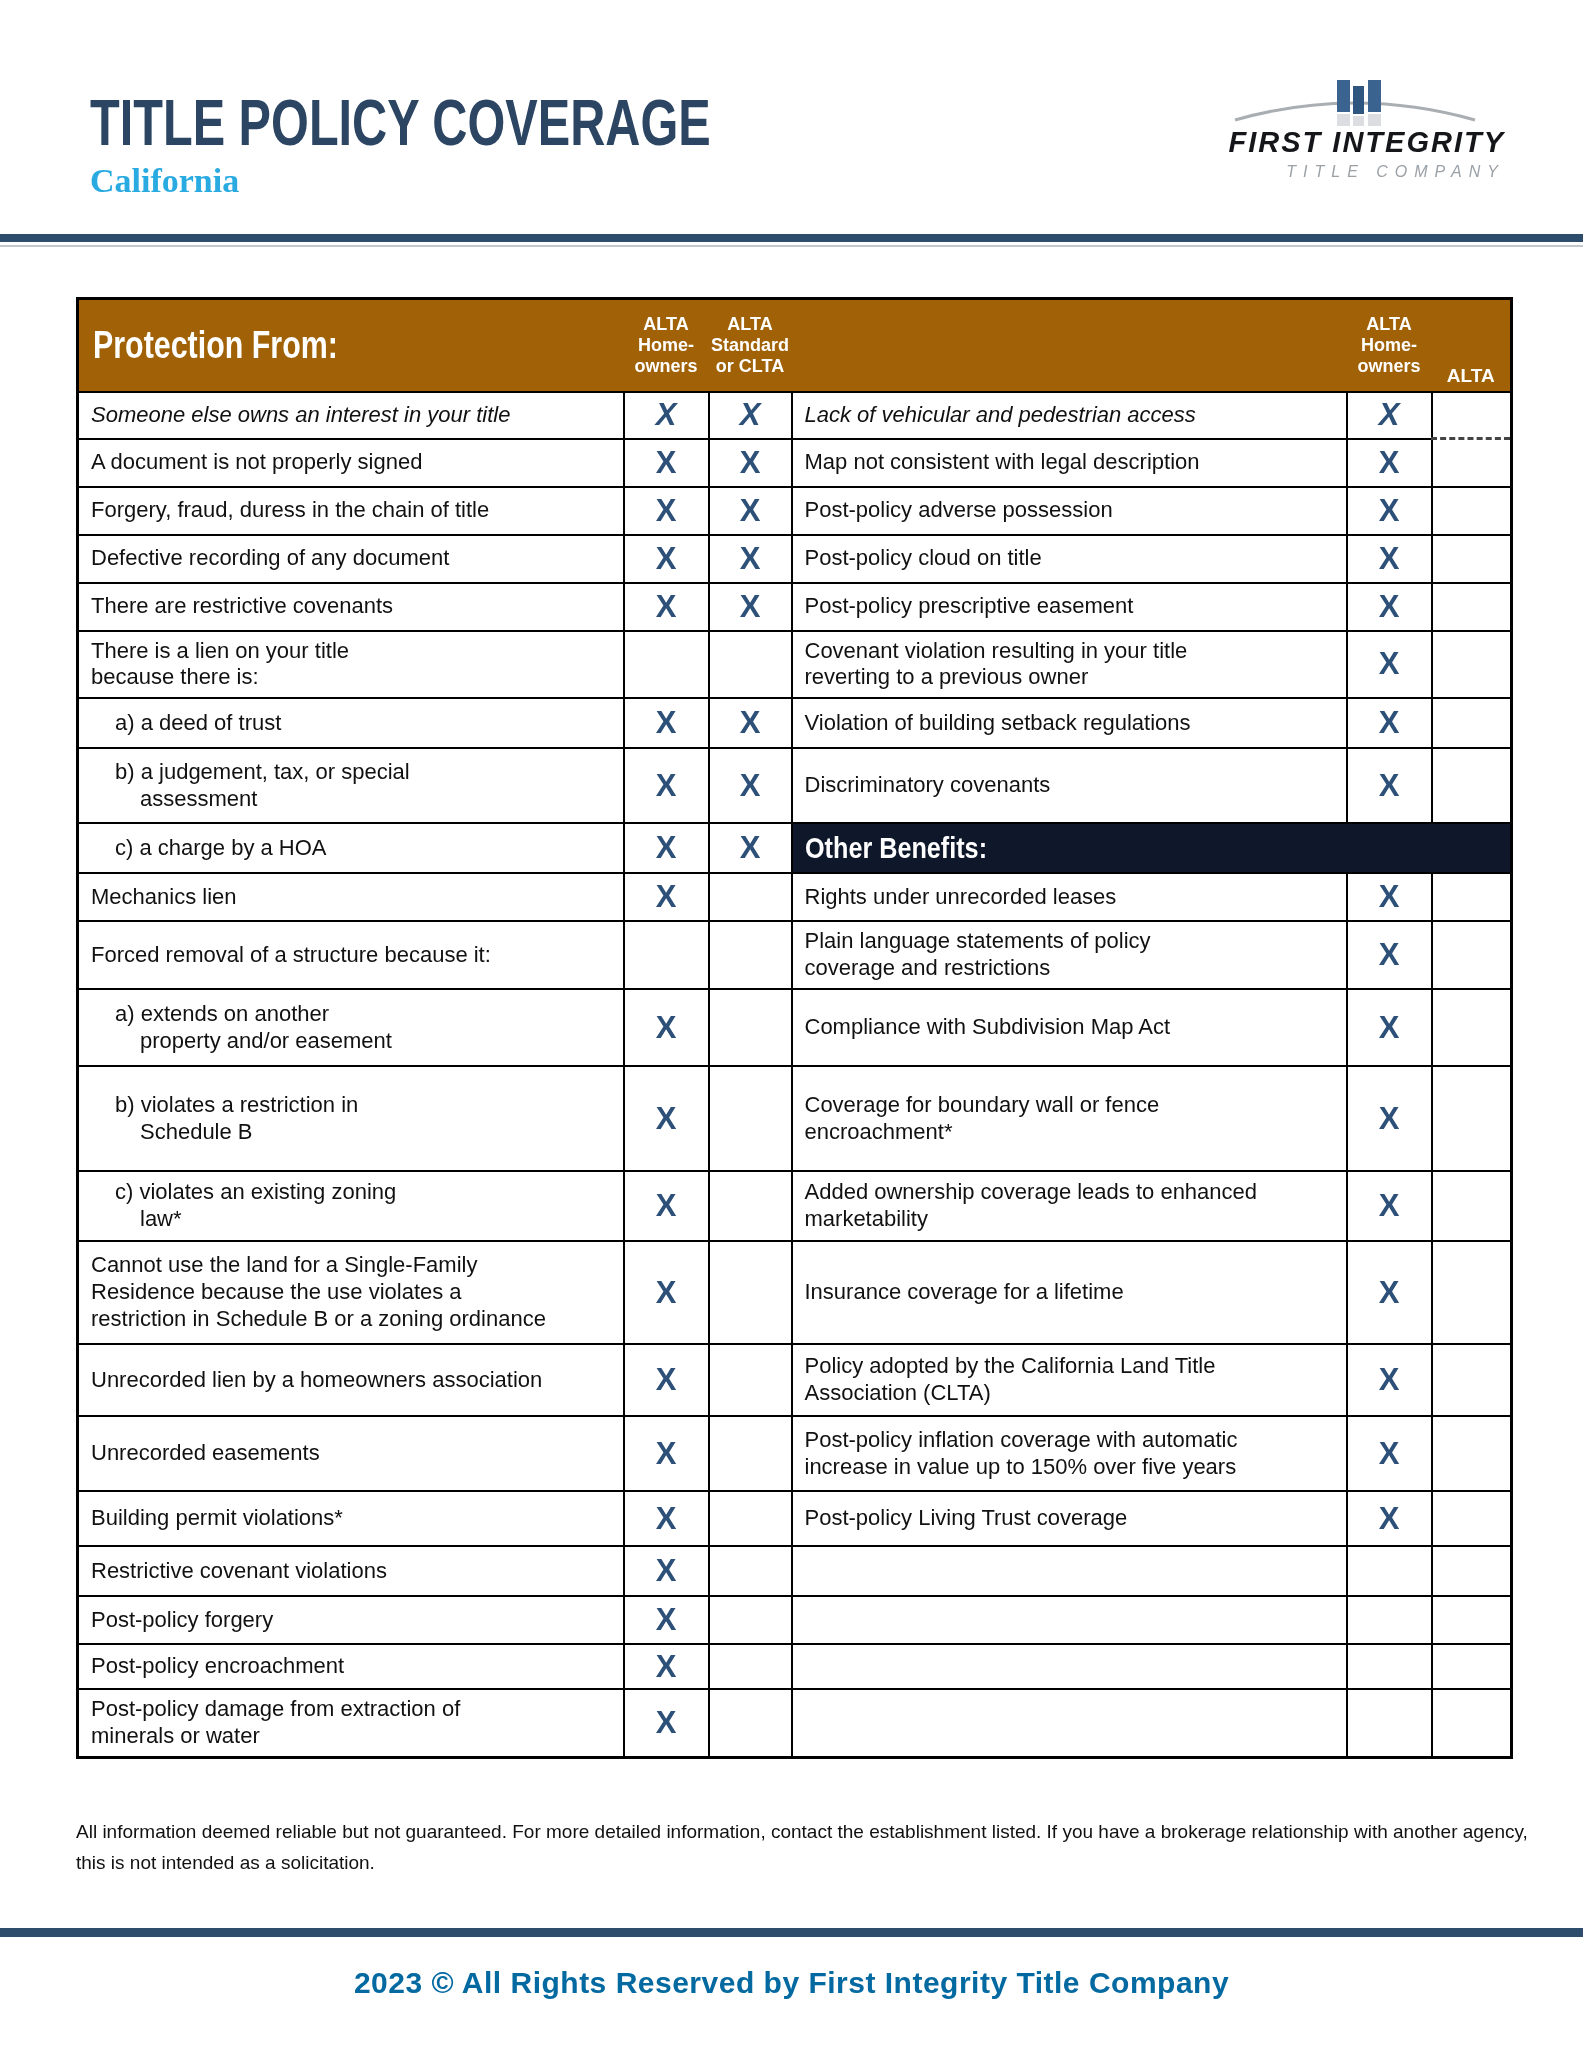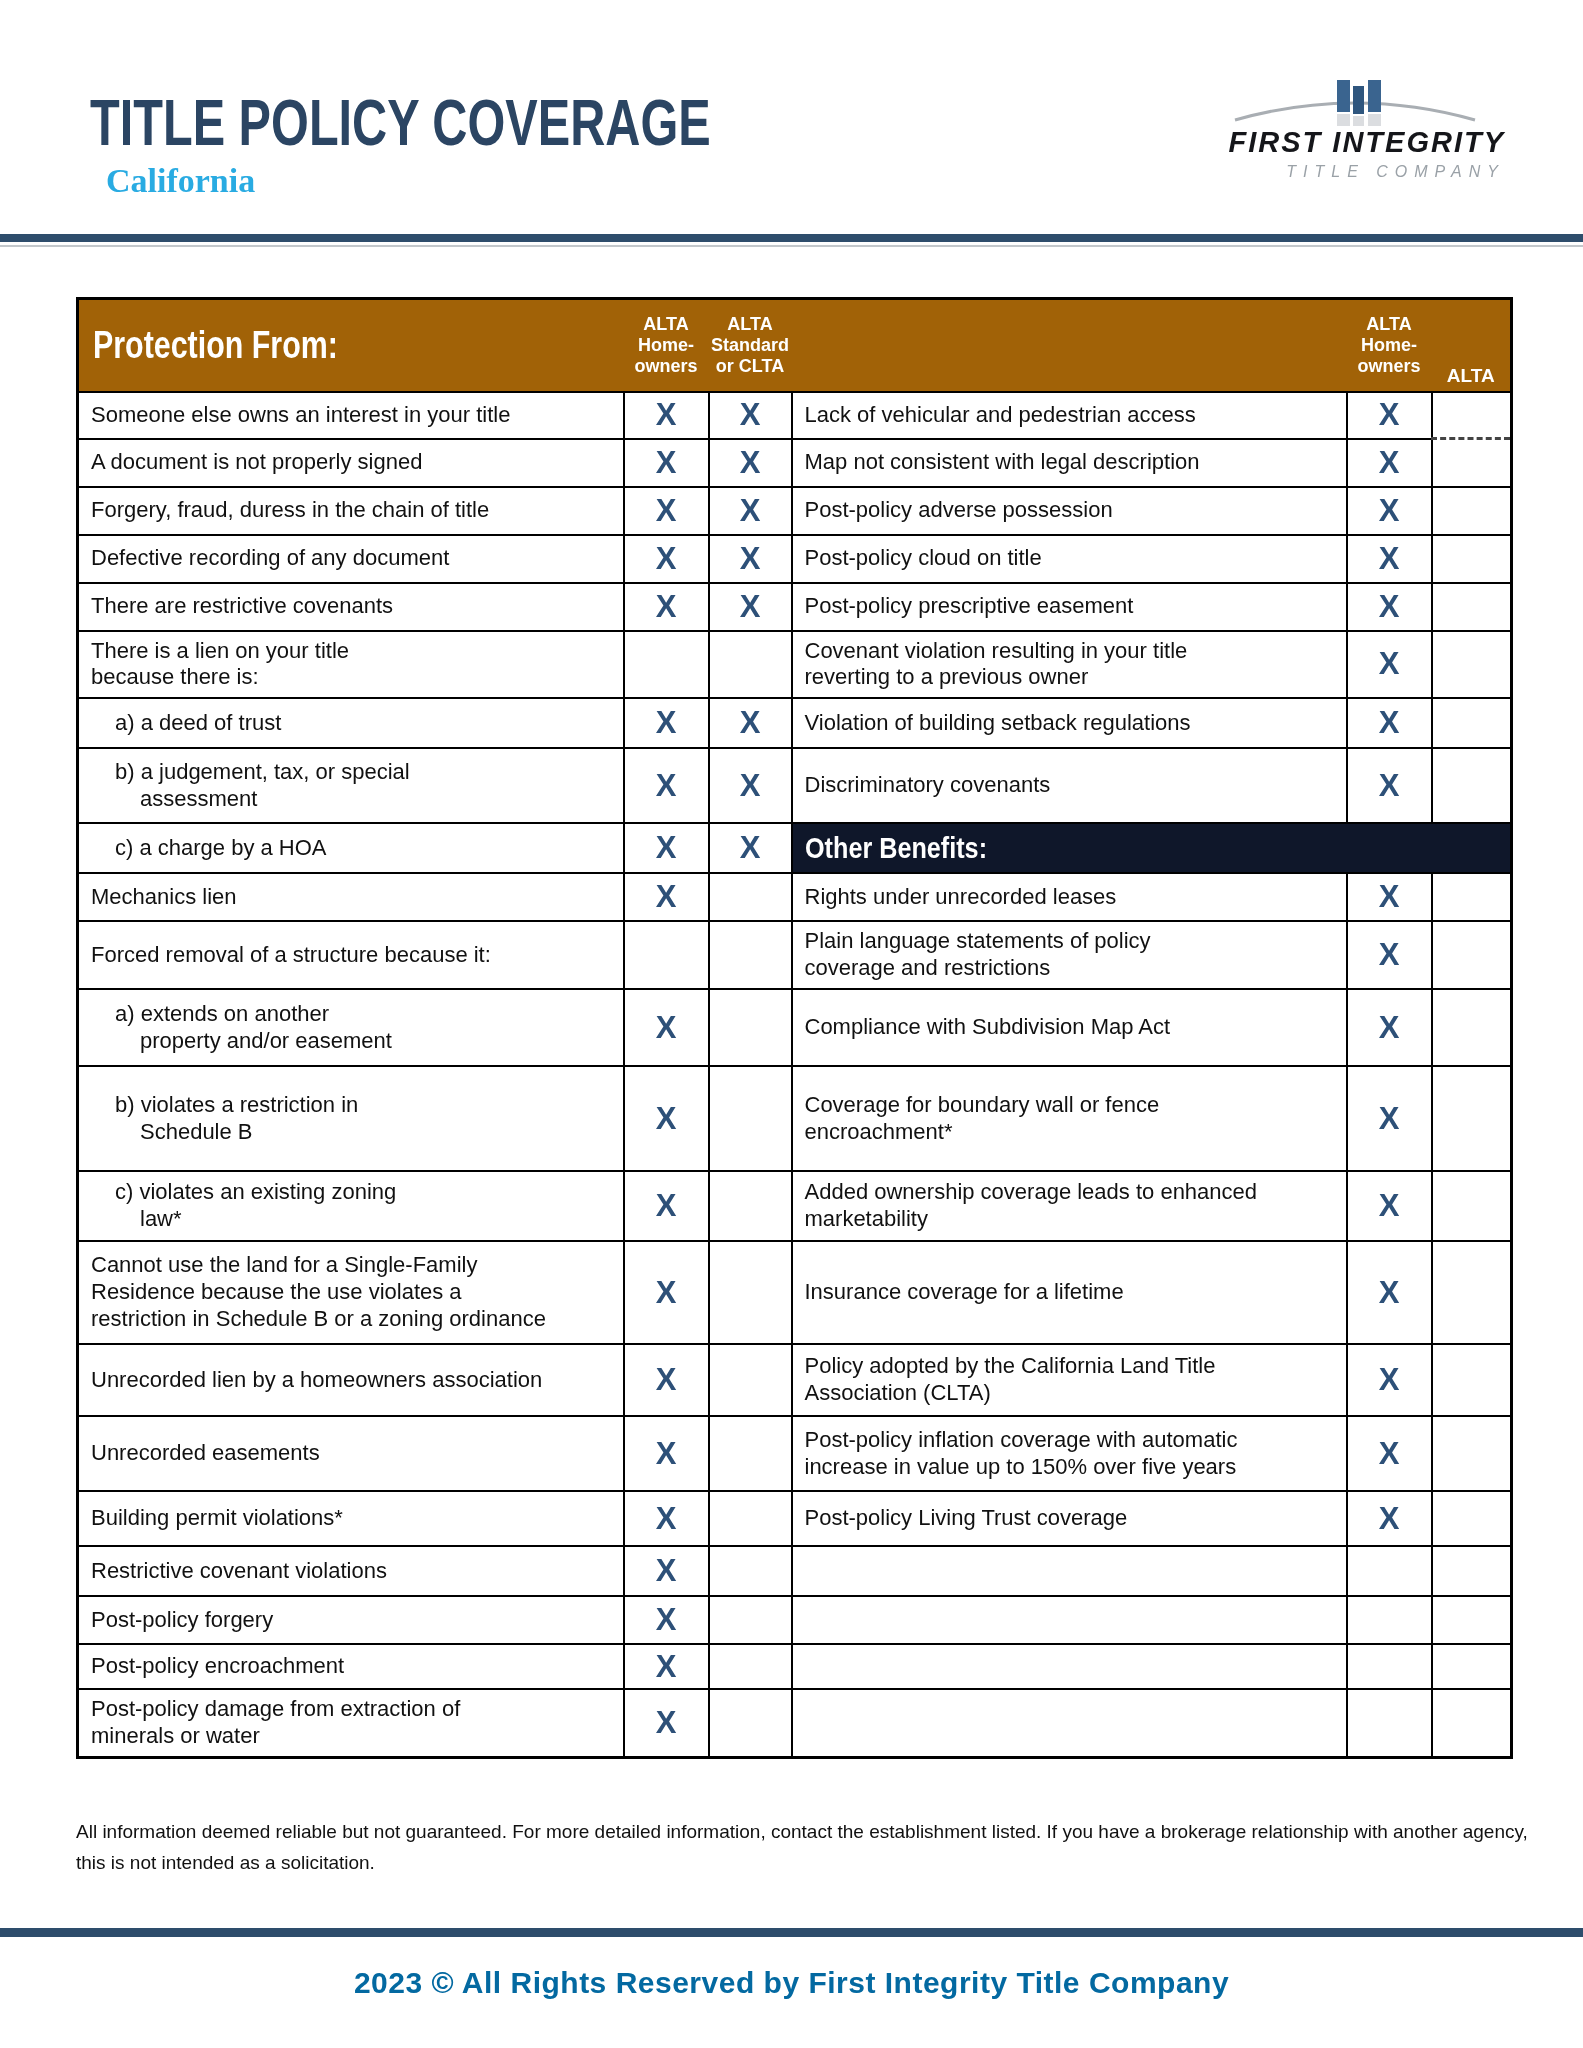--- a/index.html
+++ b/index.html
@@ -7,21 +7,21 @@
   .page {
     position:relative; width:1583px; height:2048px; background:#ffffff;
     font-family:"Liberation Sans", sans-serif; color:#1a1a1a; overflow:hidden;
     margin:0 auto;
     padding-left:11px;
   }
   
   .title { position:absolute; left:90px; top:86px;
     font-size:64px; font-weight:bold; color:#2b4563; letter-spacing:0px;
     transform:scaleX(0.76); transform-origin:left top; white-space:nowrap; }
-  .subtitle { position:absolute; left:106px; top:162px;
+  .subtitle { position:absolute; left:90px; top:162px;
     font-family:"Liberation Serif", serif; font-size:34px; font-weight:600; color:#29abe2; }
   .logo { position:absolute; left:1205px; top:68px; width:300px; text-align:right;font-style:italic; }
   .logo svg { display:block; margin:0 auto; }
   .logo-name { font-size:29px; font-weight:bold; color:#15161a; letter-spacing:2px; white-space:nowrap; margin-top:-4px; }
   .logo-tagline { font-size:16px; color:#9aa1a7; letter-spacing:7px; margin-top:4px; white-space:nowrap; }
   .divider { position:absolute; left:0; top:234px; width:100%; height:8px; background:#2e4d6c; }
   .divider-thin { position:absolute; left:0; top:245px; width:100%; height:2px; background:#c2c7cb; }
 
   
   table.coverage { position:absolute; left:76px; top:297px;
@@ -96,21 +96,21 @@
 Standard
 or CLTA</th>
         <th></th>
         <th class="colh">ALTA
 Home-
 owners</th>
         <th class="colh-bottom">ALTA</th>
       </tr>
     </thead>
     <tbody id="grid">
-        <tr style="height: 47px;">
+        <tr style="height: 47px; font-style: italic;">
           <td class="label">Someone else owns an interest in your title</td>
           <td class="xcell">X</td>
           <td class="xcell">X</td>
           <td class="label">Lack of vehicular and pedestrian access</td>
           <td class="xcell">X</td>
           <td class="xcell artifact"></td>
         </tr>
         <tr style="height: 48px;">
           <td class="label">A document is not properly signed</td>
           <td class="xcell">X</td>

